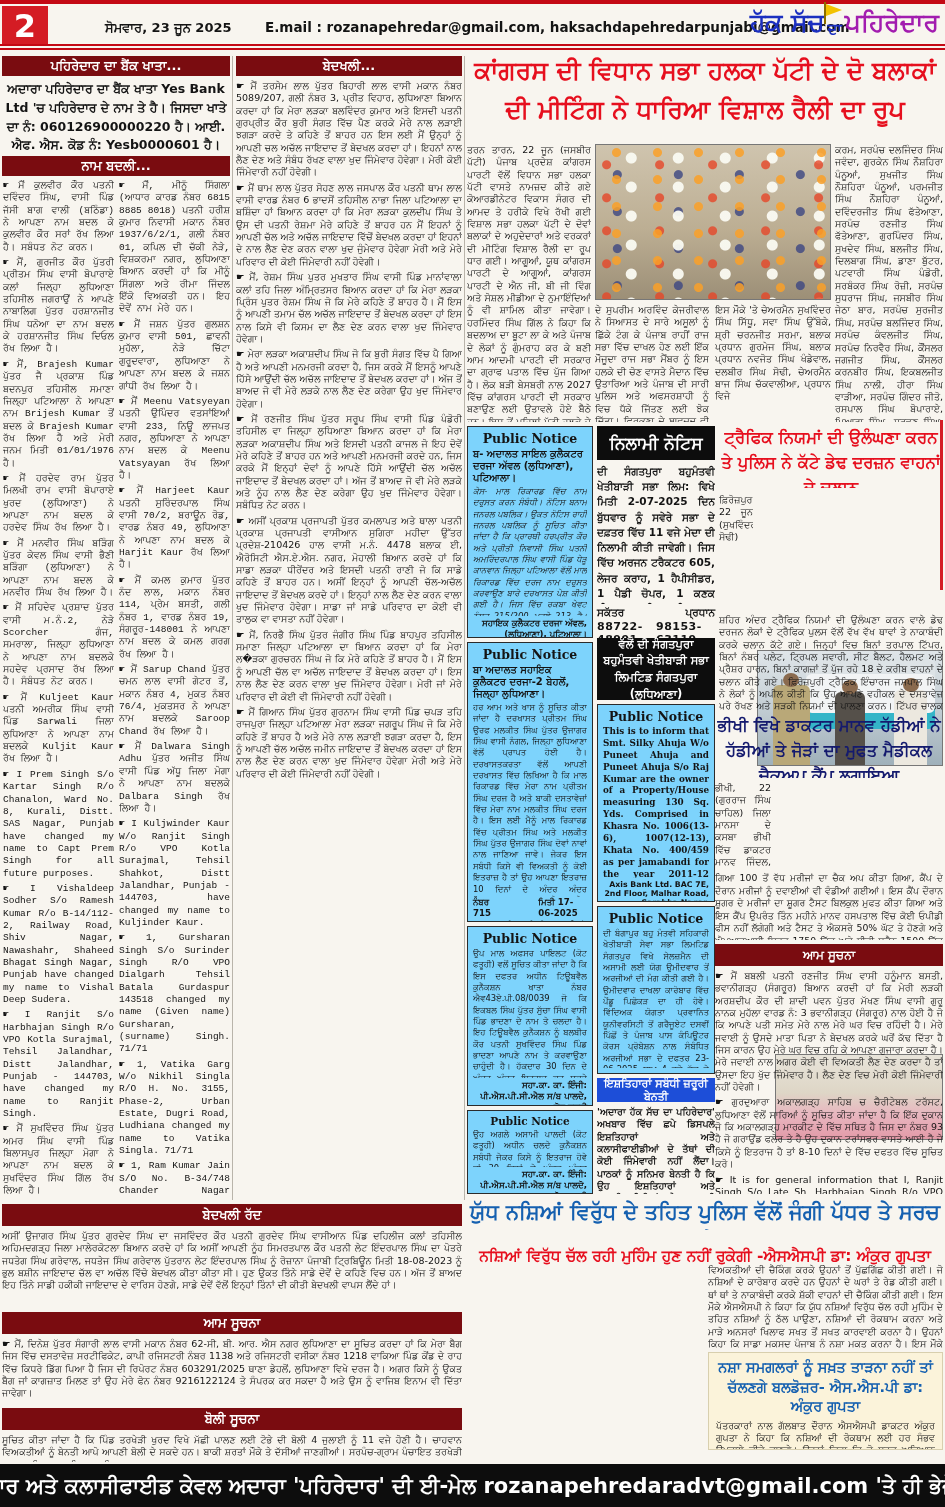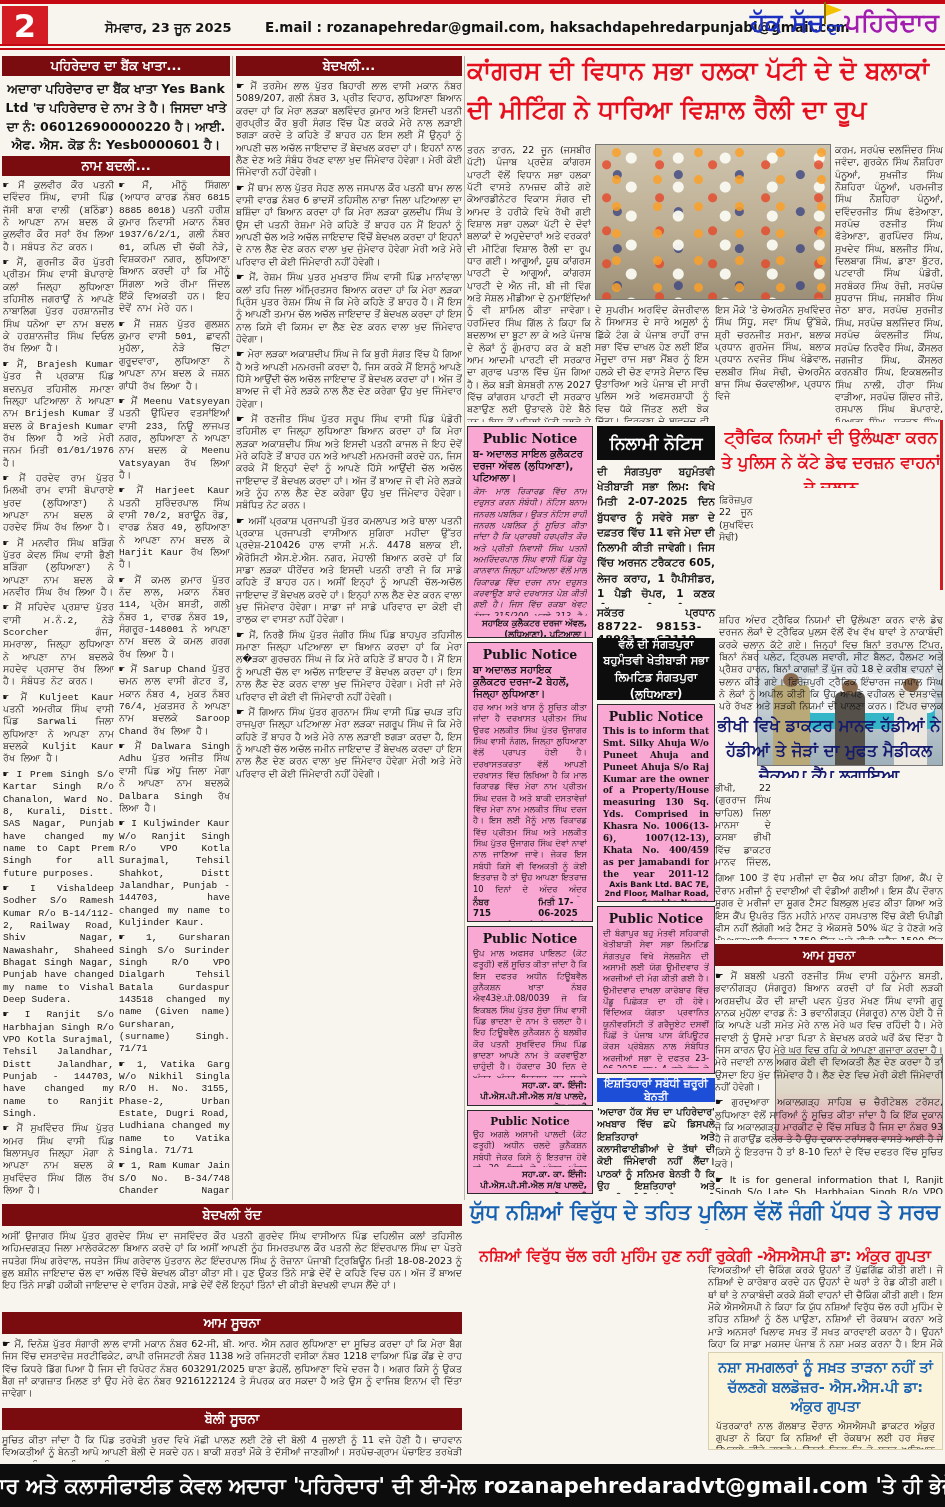--- a/index.html
+++ b/index.html
@@ -22,27 +22,27 @@
   .bar{background:#7a0c10;color:#fff;font-weight:bold;text-align:center;font-size:13px;display:flex;align-items:center;justify-content:center;}
   .bar.small{font-size:12px;}
   
   .txt{font-size:9.5px;line-height:1.3;text-align:justify;overflow:hidden;}
   .txt p{margin:0 0 3px;}
   .bank-text{font-weight:bold;font-size:12.5px;line-height:1.5;text-align:center;overflow:hidden;}
   .subcols{display:flex;gap:5px;}
   .subcols>div{flex:1;min-width:0;font-family:Liberation Mono, monospace;}
   .vrule{background:#b9b4aa;}
   
-  .head-main{color:#e60f1e;font-weight:bold;font-size:25px;line-height:1.55;text-align:left;overflow:hidden;}
+  .head-main{color:#e60f1e;font-weight:bold;font-size:25px;line-height:1.55;text-align:center;overflow:hidden;}
   .head-red{color:#e60f1e;font-weight:bold;font-size:16.5px;line-height:1.5;text-align:center;overflow:hidden;}
   .head-navy{color:#141a6e;font-weight:bold;font-size:16.5px;line-height:1.5;text-align:center;overflow:hidden;}
   .head-blue{color:#1560b0;font-weight:bold;font-size:21px;line-height:1.4;text-align:center;overflow:hidden;}
   .subhead-red{color:#e60f1e;font-weight:bold;font-size:15.5px;line-height:1.4;text-align:center;overflow:hidden;margin-top:12px;}
   
-  .pnbox{border:1.5px solid #2b2b2b;background:#f9a8d4;padding:4px 5px;overflow:hidden;}
+  .pnbox{border:1.5px solid #2b2b2b;background:#7dd3fc;padding:4px 5px;overflow:hidden;}
   .pn-title{font-family:"DejaVu Serif",serif;font-weight:bold;font-size:12.5px;text-align:center;margin-bottom:2px;}
   .pn-sub{font-weight:bold;font-size:10px;text-align:left;margin-bottom:2px;}
   .pn-body{font-size:8.4px;line-height:1.35;text-align:justify;}
   .pn-body.serif{font-family:"DejaVu Serif",serif;font-size:8.8px;font-weight:bold;}
   .pn-sign{font-size:8.6px;font-weight:bold;text-align:right;margin-top:2px;}
   .blackbox{background:#0d0d0d;color:#fff;font-weight:bold;text-align:center;font-size:11.5px;line-height:1.45;display:flex;align-items:center;justify-content:center;padding:3px 4px;overflow:hidden;}
   .auction-head{background:#0d0d0d;color:#fff;font-weight:bold;text-align:center;font-size:17px;display:flex;align-items:center;justify-content:center;border:2px solid #0d0d0d;}
   .auction-body{font-weight:bold;font-size:10.5px;line-height:1.45;text-align:justify;overflow:hidden;}
   .roles{display:flex;justify-content:space-between;font-weight:bold;font-size:10.5px;}
   .phones{display:flex;justify-content:space-between;font-weight:bold;font-size:11px;letter-spacing:.5px;}

